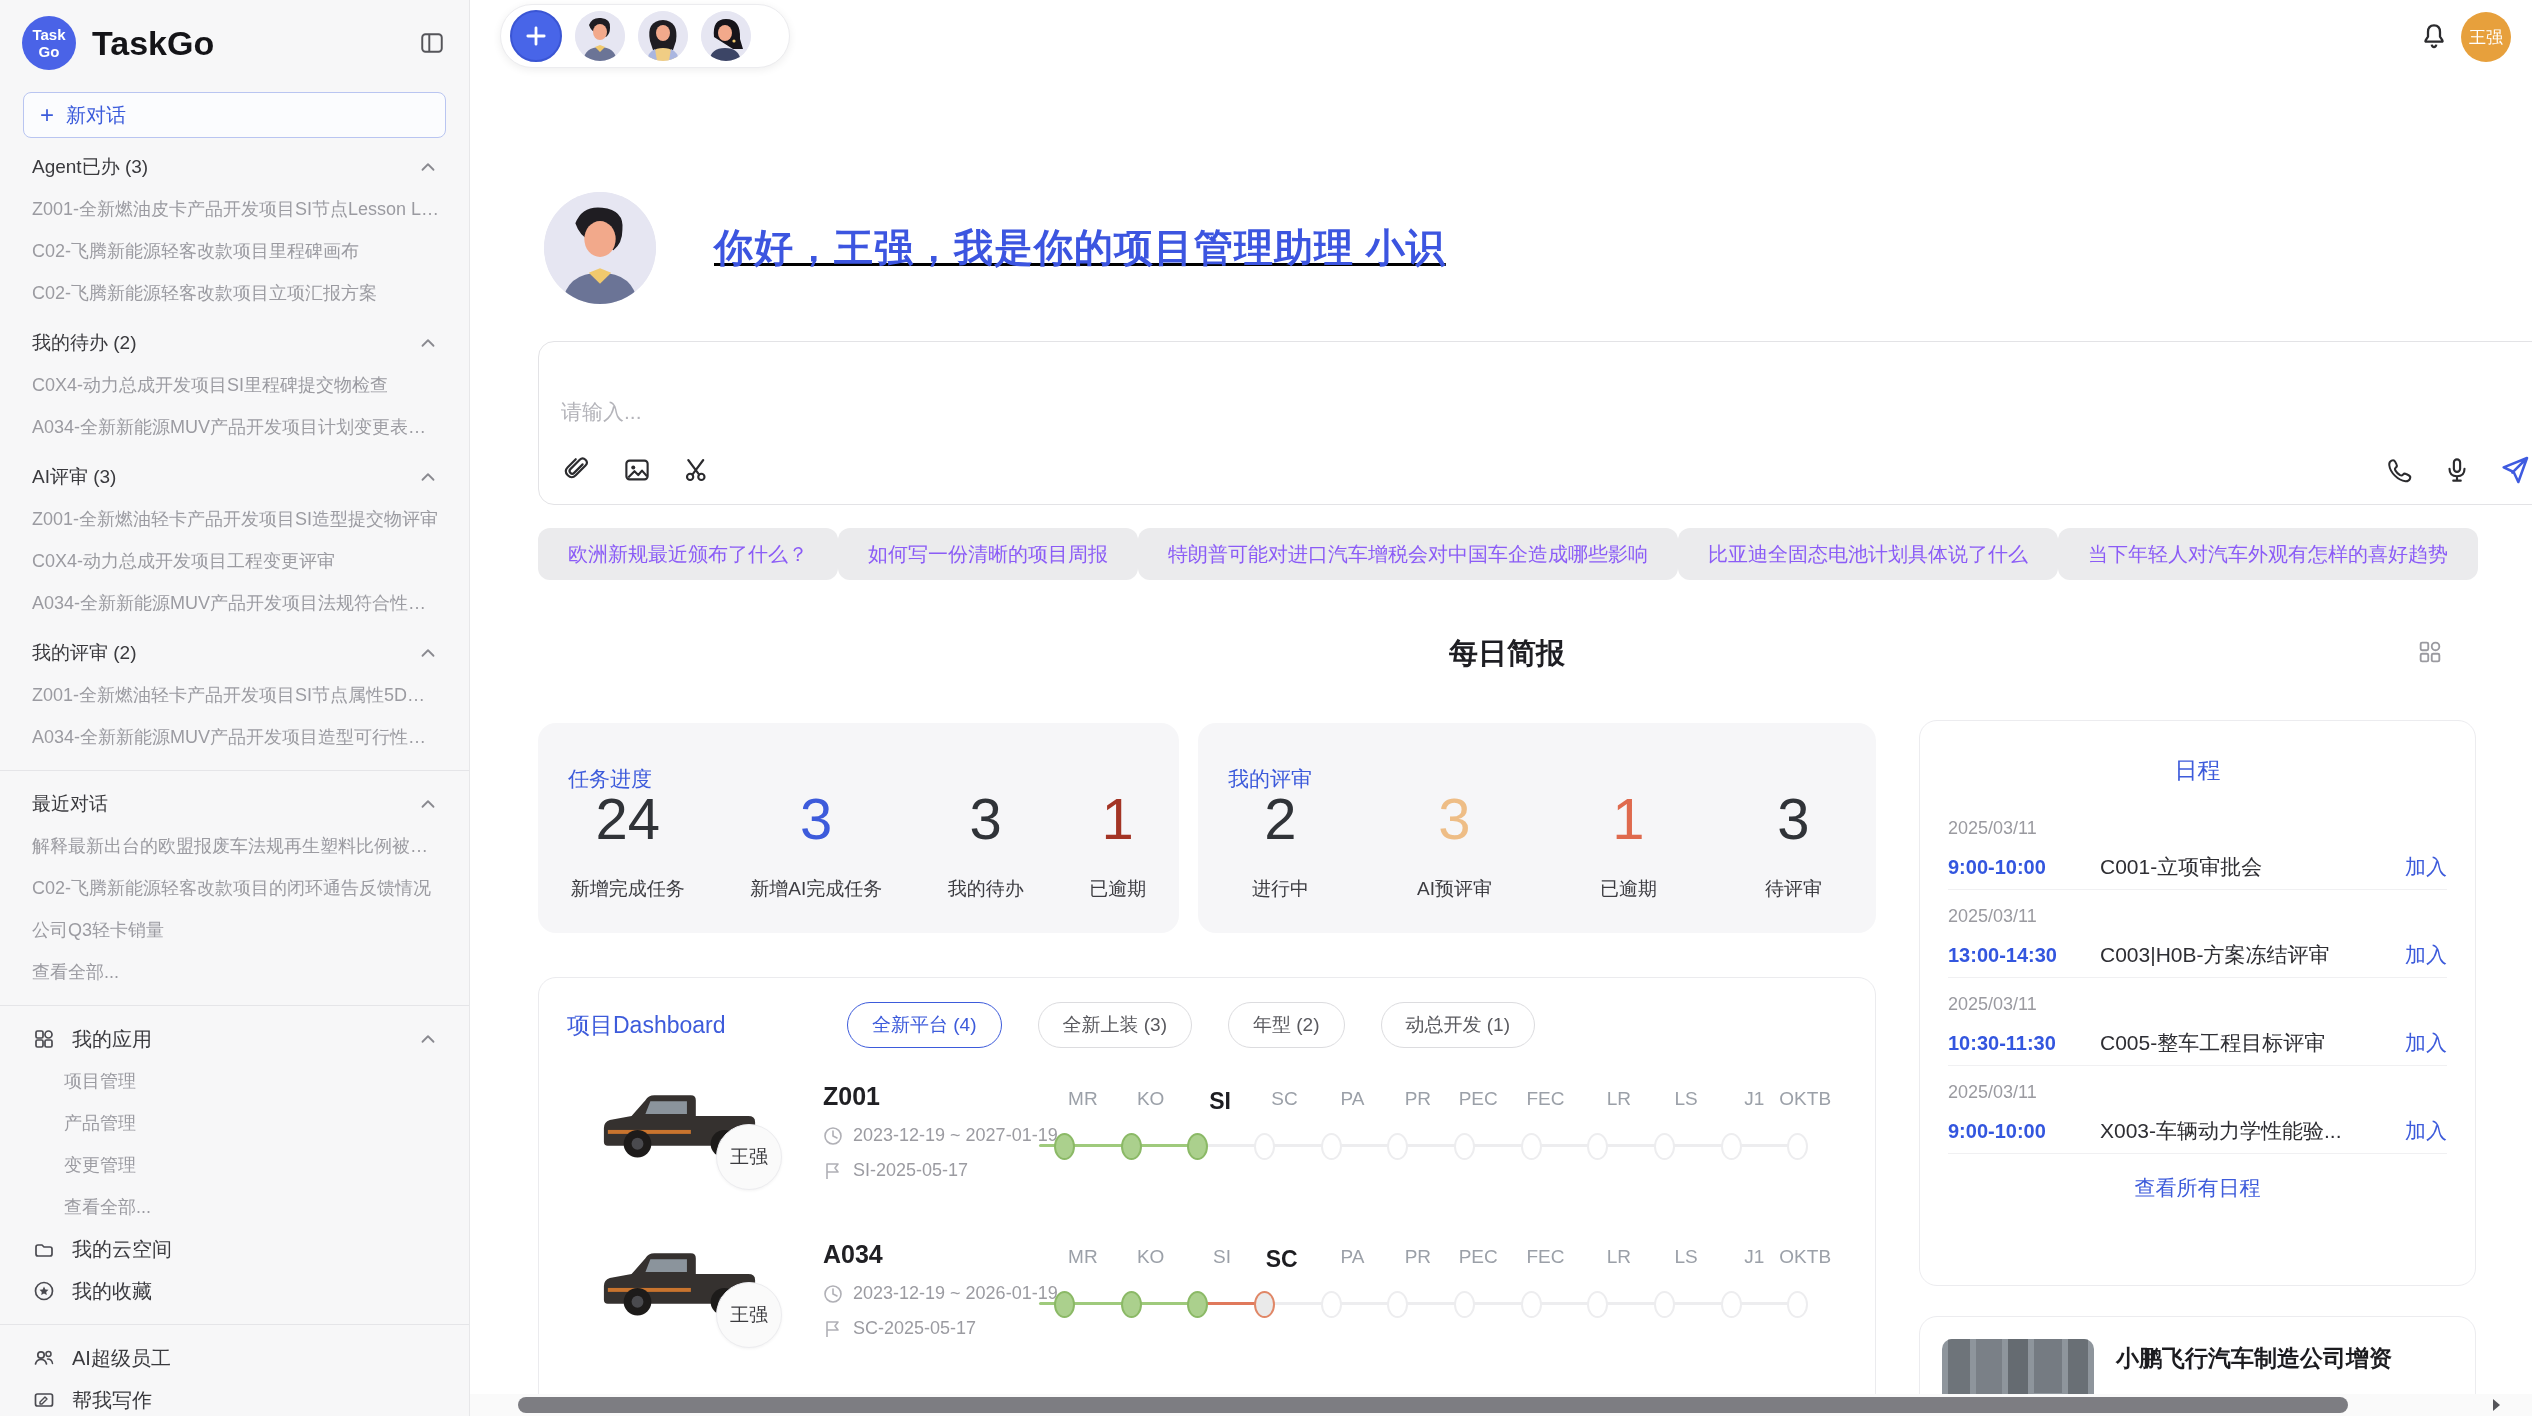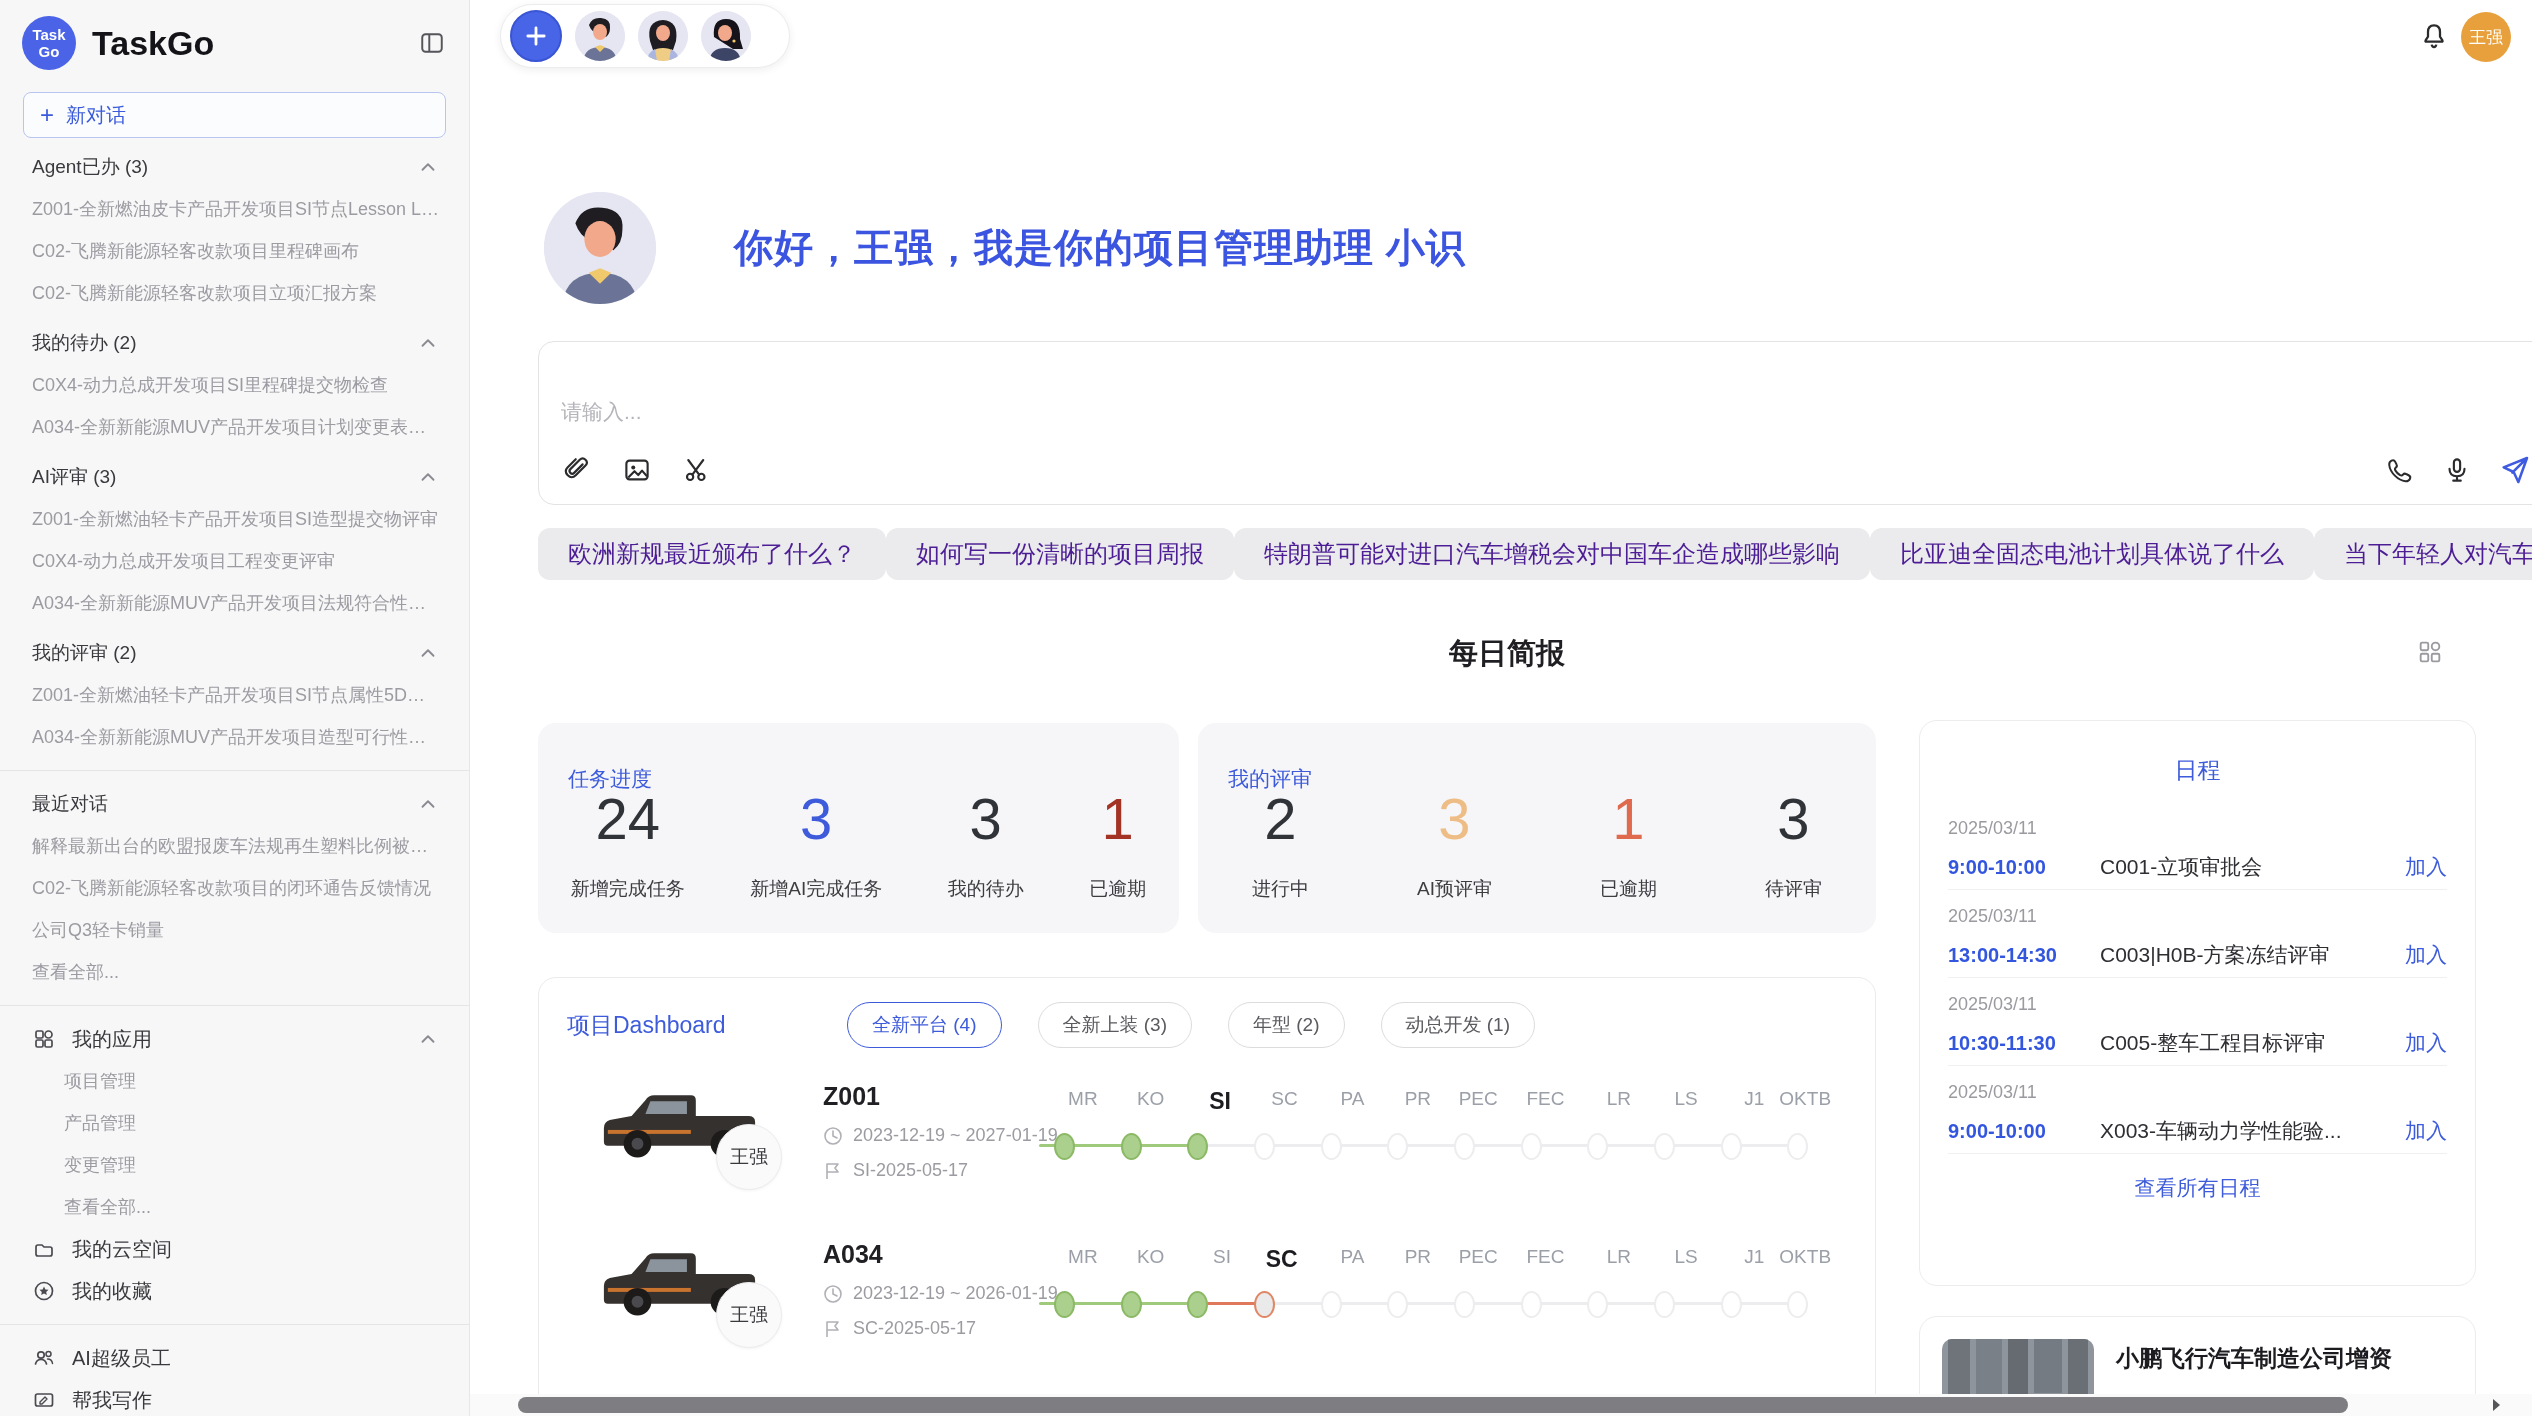--- a/index.html
+++ b/index.html
@@ -36,38 +36,38 @@
     display:flex; align-items:center; gap:13px; padding:0 9px; }
   .add-btn { width:52px; height:52px; border-radius:50%; background:#4865e8; border:2px solid #3a55d4;
     display:flex; align-items:center; justify-content:center; cursor:pointer; flex:none; }
   .mini-avatar { width:50px; height:50px; border-radius:50%; overflow:hidden; background:#e7e7f3; flex:none; cursor:pointer; }
   .bell-btn { position:absolute; left:2418px; top:20px; width:32px; height:32px; cursor:pointer; }
   .user-avatar { position:absolute; left:2461px; top:12px; width:50px; height:50px; border-radius:50%;
     background:#e7a03c; color:#fff; display:flex; align-items:center; justify-content:center;
     font-size:17px; cursor:pointer; }
 
   
-  .greeting { position:absolute; left:544px; top:192px; display:flex; align-items:center; gap:78px; }
+  .greeting { position:absolute; left:544px; top:192px; display:flex; align-items:center; gap:58px;text-decoration:underline; }
   .greet-avatar { width:112px; height:112px; border-radius:50%; overflow:hidden; background:#e4e4f0; flex:none; }
   .greet-text { font-size:39px; font-weight:bold; color:#3c55e0; letter-spacing:1px; }
 
   
   .input-card { position:absolute; left:538px; top:341px; width:2018px; height:164px;
     border:1px solid #e3e3e6; border-radius:16px; background:#fff; }
   .input-card textarea { position:absolute; left:22px; top:56px; width:1600px; height:50px; border:0; outline:0;
     resize:none; font-family:inherit; font-size:21px; color:#333; background:transparent; }
   .input-card textarea::placeholder { color:#b4b4ba; }
   .tools-left { position:absolute; left:22px; bottom:18px; display:flex; gap:28px; align-items:center; }
   .tools-right { position:absolute; right:24px; bottom:18px; display:flex; gap:26px; align-items:center; }
   .tool-btn { width:32px; height:32px; display:flex; align-items:center; justify-content:center; cursor:pointer; }
 
   
   .chips { position:absolute; left:538px; top:528px; width:1938px; display:flex; justify-content:space-between; }
   .chip { height:52px; background:#ebebed; border-radius:12px; display:flex; align-items:center;
-    padding:8px 30px; font-size:24px; color:#4c1d95; cursor:pointer; white-space:nowrap; }
+    padding:8px 30px; font-size:20px; color:#8b5cf6; cursor:pointer; white-space:nowrap; }
 
   
   .briefing-title { position:absolute; left:538px; top:634px; width:1938px; text-align:center;
     font-size:29px; font-weight:bold; color:#1e1e23; }
   .briefing-grid { position:absolute; left:2416px; top:638px; width:28px; height:28px; cursor:pointer; }
   .stat-card { position:absolute; top:723px; height:210px; background:#f6f6f8; border-radius:18px; }
   .stat-card.c1 { left:538px; width:641px; }
   .stat-card.c2 { left:1198px; width:678px; }
   .stat-label { position:absolute; left:30px; top:42px; color:#3d5bdb; font-size:21px; }
   .stat-row { position:absolute; left:0; right:0; top:62px; display:flex; justify-content:space-around; text-align:center; }

